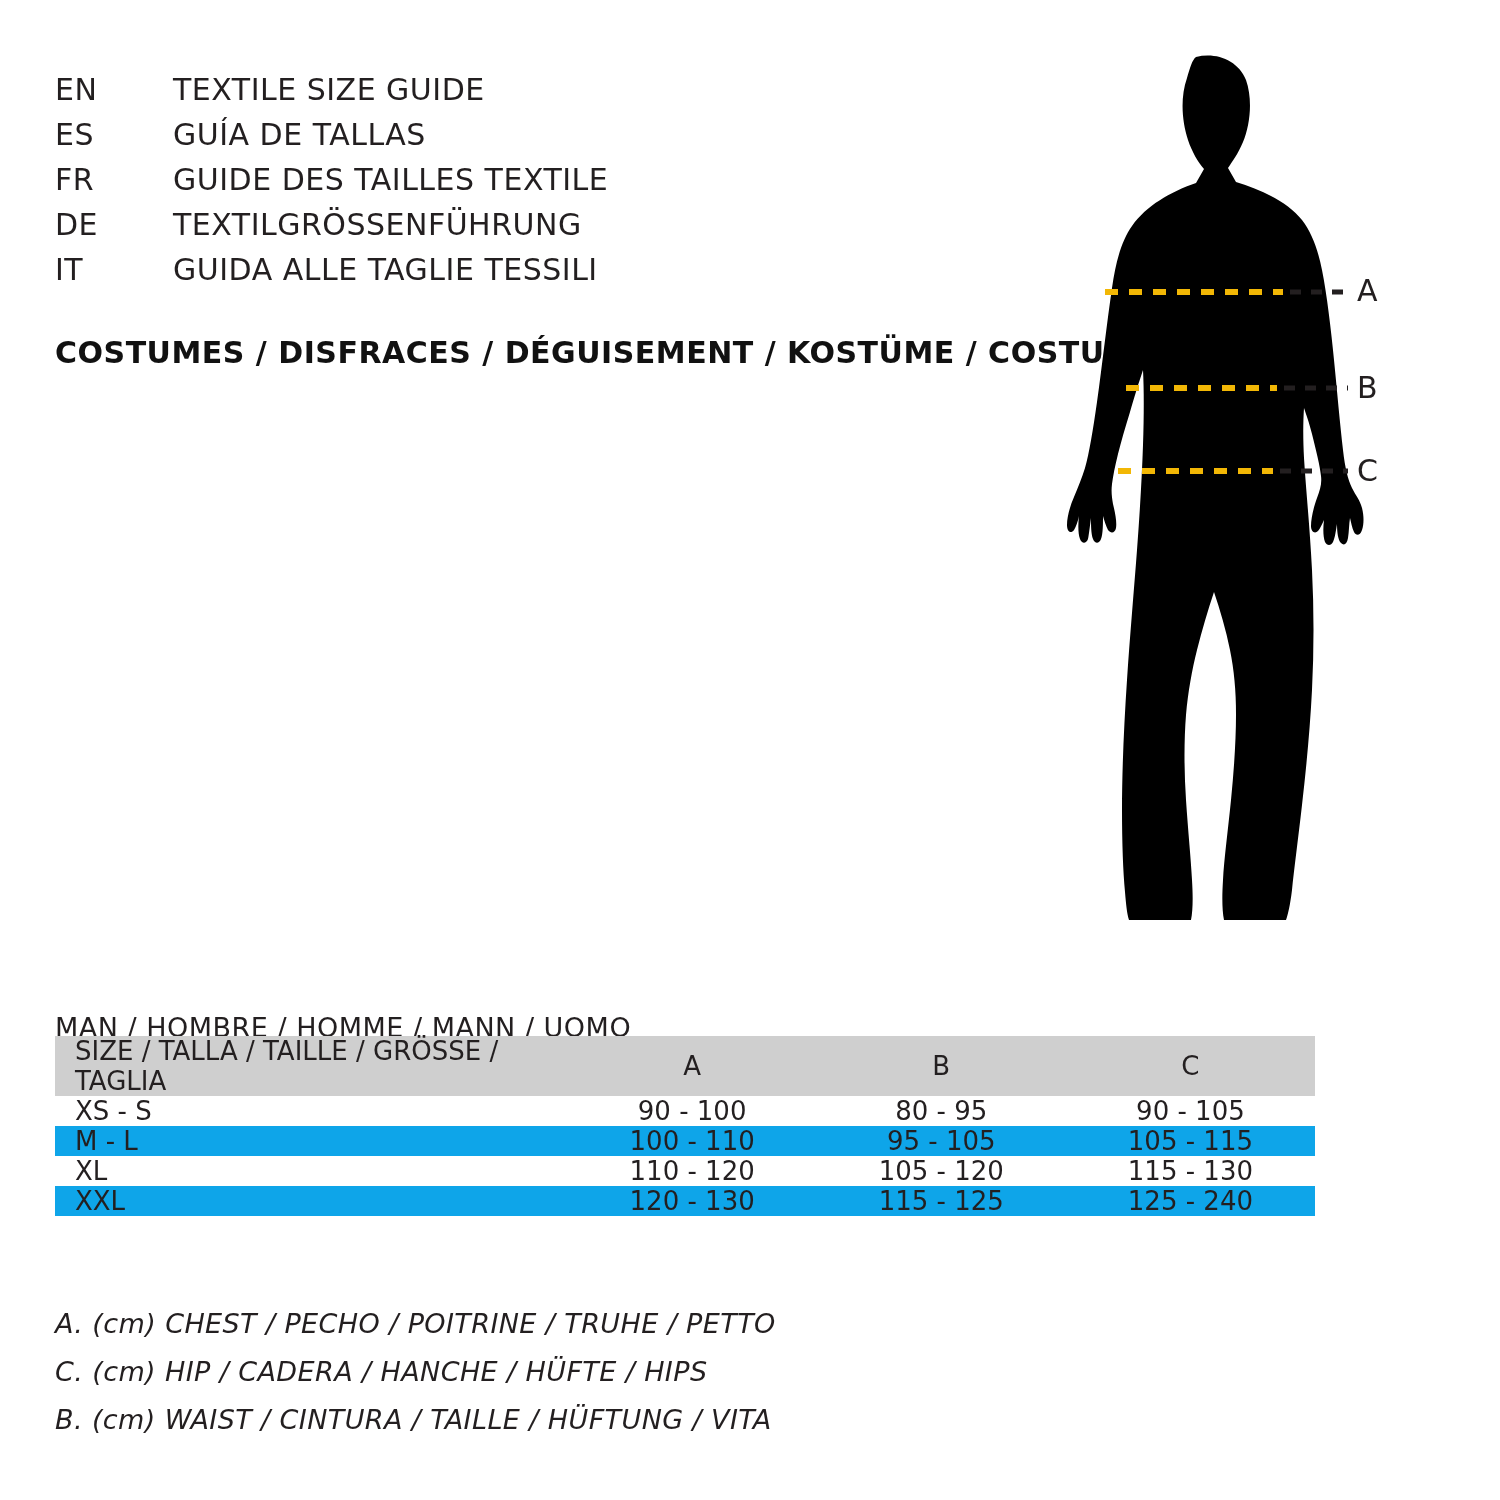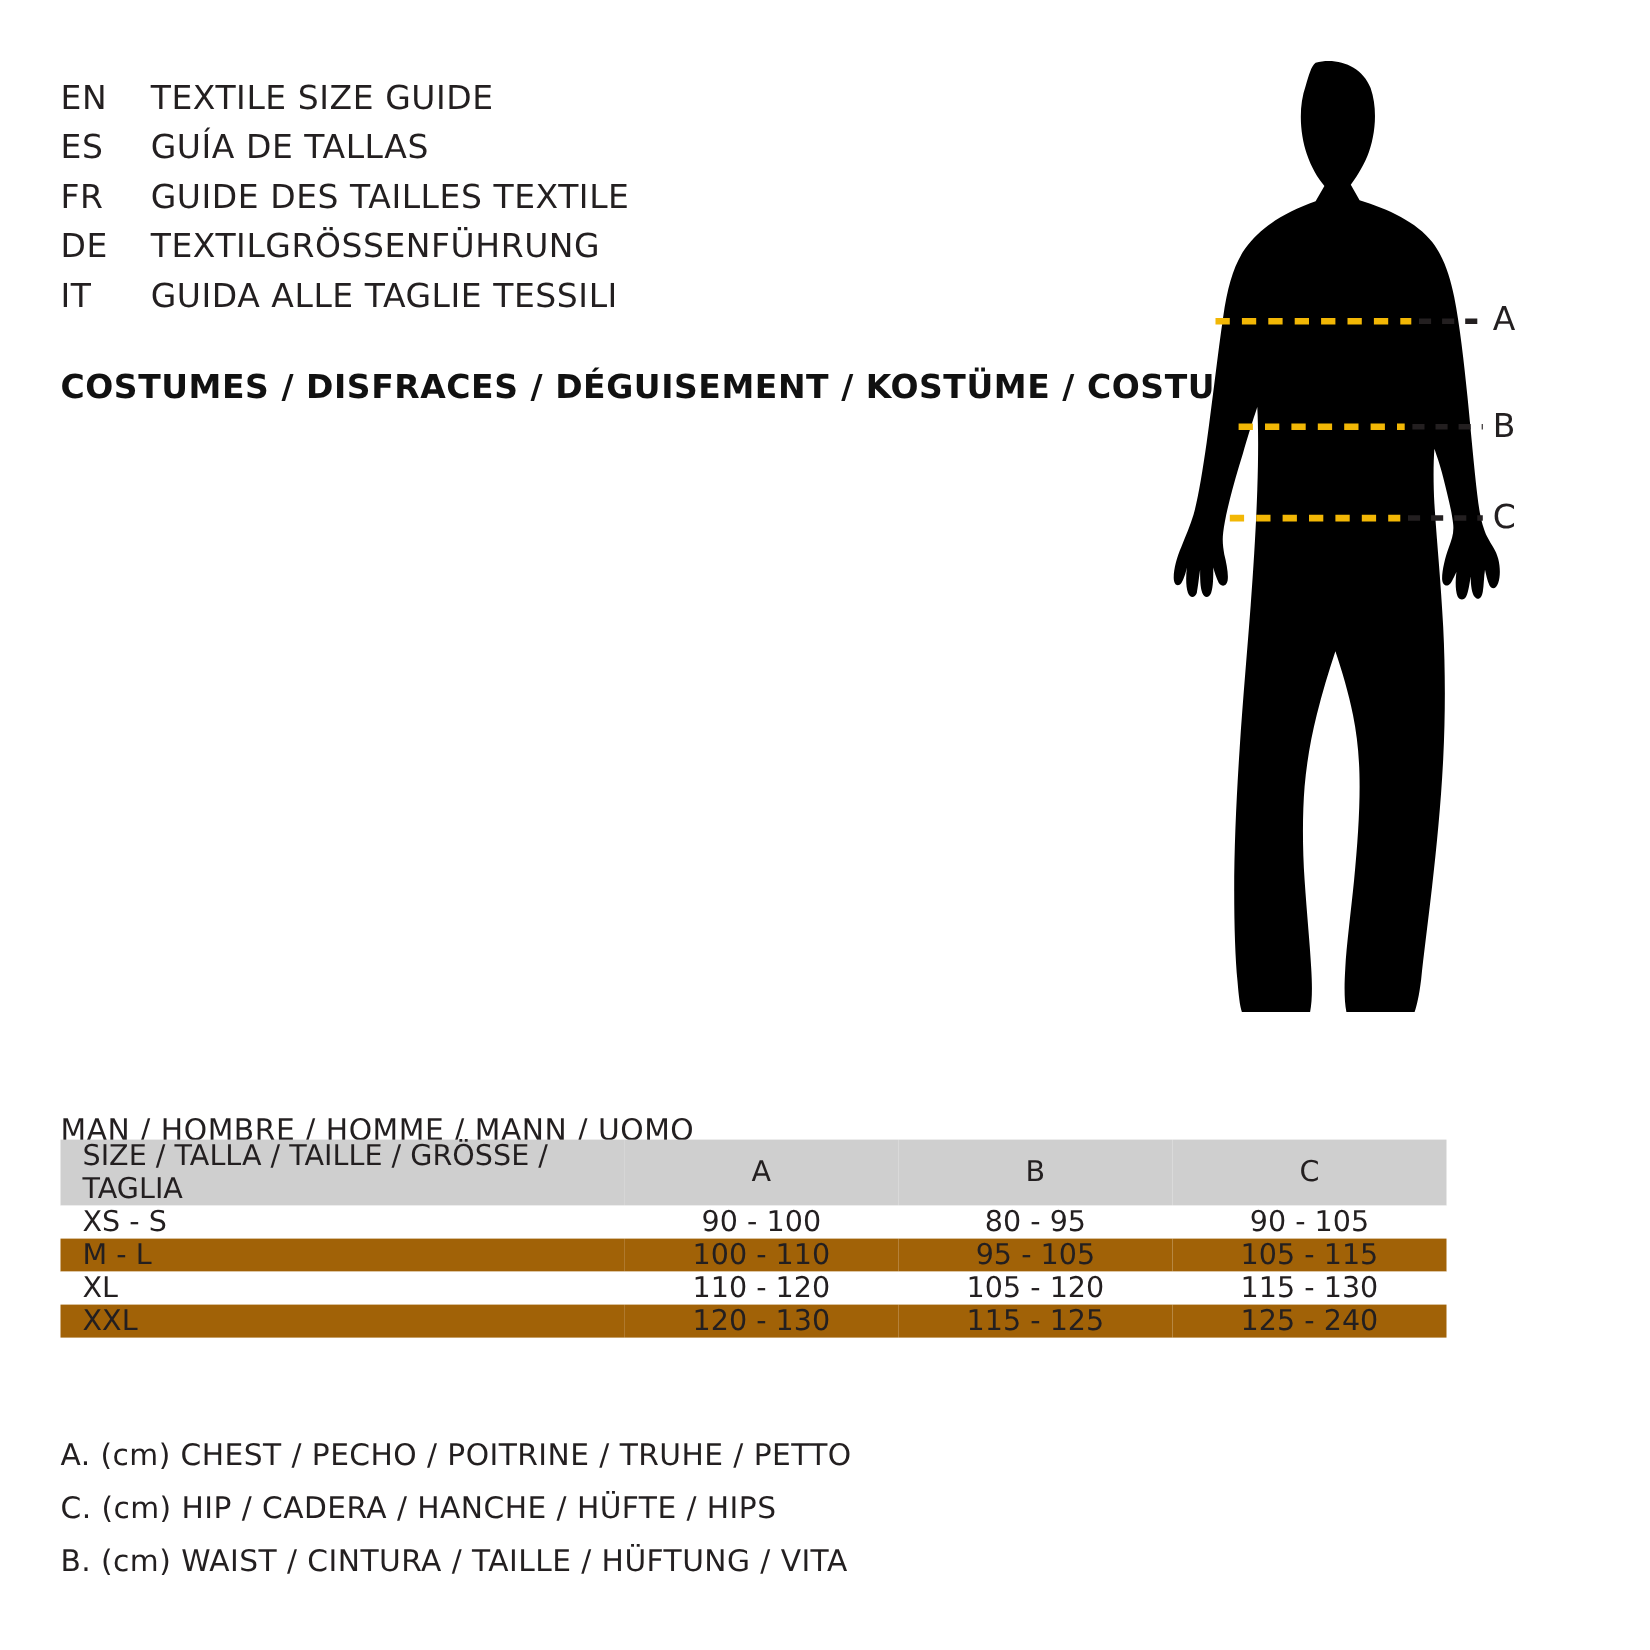--- a/index.html
+++ b/index.html
@@ -23,20 +23,21 @@
     top: 72px;
     width: 700px;
   }
   .lang-row {
     display: flex;
     align-items: baseline;
     height: 45px;
     font-size: 30px;
     letter-spacing: 0.5px;
     color: #231f20;
+    gap: 36px;
   }
   .lang-code {
     width: 82px;
     flex: 0 0 82px;
   }
   .lang-text {
     flex: 1 1 auto;
   }
 
   .costumes-line {
@@ -102,21 +103,21 @@
   table.size-table th.first-col,
   table.size-table td.first-col {
     text-align: left;
     padding-left: 20px;
     width: 500px;
   }
   table.size-table thead tr {
     background: #cfcfcf;
   }
   table.size-table tbody tr.alt {
-    background: #a16207;
+    background: #0ea5e9;
     margin-top: 38px;
   }
   table.size-table tbody tr.plain {
     background: #ffffff;
   }
   table.size-table col.c-a { width: 253px; }
   table.size-table col.c-b { width: 253px; }
   table.size-table col.c-c { width: 253px; }
 
   
@@ -126,20 +127,21 @@
     top: 1300px;
     width: 1000px;
   }
   .legend-row {
     font-size: 27px;
     letter-spacing: 0.4px;
     color: #231f20;
     height: 48px;
     line-height: 48px;
     white-space: nowrap;
+    font-style: italic;
   }
 </style>
 </head>
 <body>
 
 <div class="lang-block">
   <div class="lang-row">
     <span class="lang-code">EN</span>
     <span class="lang-text">TEXTILE SIZE GUIDE</span>
   </div>

